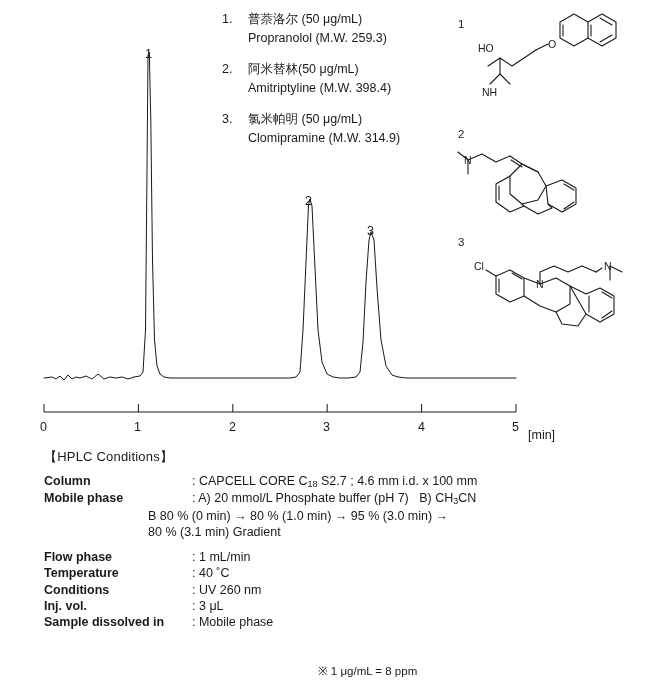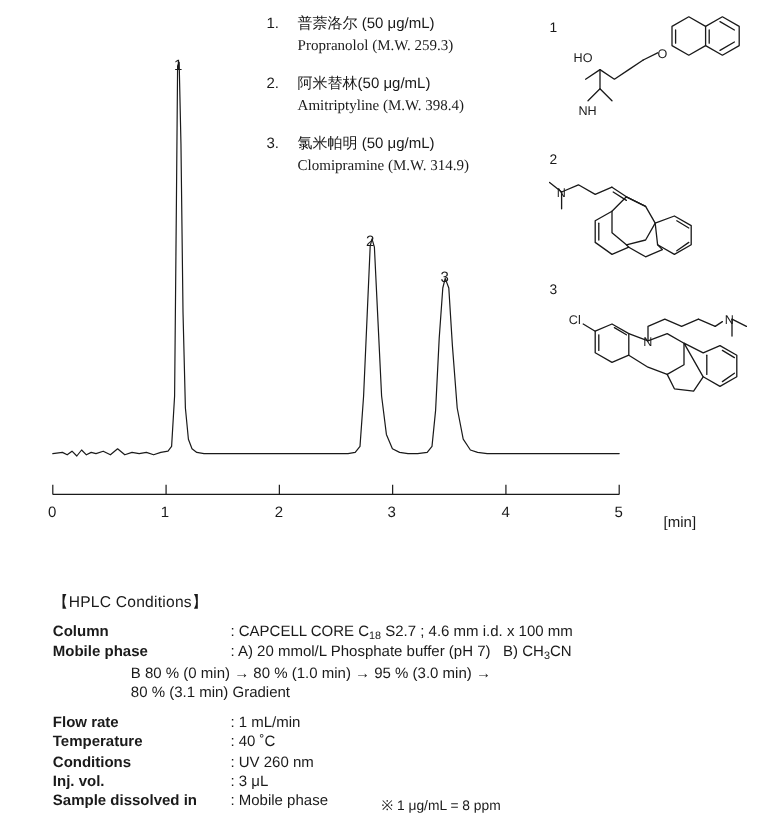--- a/index.html
+++ b/index.html
@@ -43,21 +43,20 @@
     text-align: left;
     font-size: 12.5px;
   }
   .legend-cn {
     display: block;
     white-space: nowrap;
   }
   .legend-en {
     display: block;
     white-space: nowrap;
-    font-family: Liberation Serif, serif;
   }
 
   
   .structures {
     position: absolute;
     left: 452px;
     top: 8px;
     width: 196px;
     height: 360px;
   }
@@ -82,28 +81,27 @@
   }
   .axis-tick-label {
     position: absolute;
     font-size: 12.5px;
     color: #1a1a1a;
   }
   .axis-unit {
     position: absolute;
     font-size: 12.5px;
     color: #1a1a1a;
-    margin-left: 25px;
   }
 
   
   .conditions {
     position: absolute;
     left: 44px;
-    top: 495px;
+    top: 450px;
     width: 580px;
     font-size: 12.5px;
     line-height: 1.05;
   }
   .cond-title {
     font-size: 13px;
     margin-bottom: 11px;
     letter-spacing: 0.2px;
   }
   .cond-row {
@@ -118,21 +116,21 @@
     font-weight: bold;
   }
   .cond-val {
     flex: 1 1 auto;
     white-space: pre-wrap;
   }
   .cond-gap {
     height: 9px;
   }
   .cond-sub {
-    margin-left: 65px;
+    margin-left: 104px;
     white-space: pre-wrap;
     margin-bottom: 3px;
   }
   .footnote {
     position: absolute;
     left: 318px;
     top: 663px;
     font-size: 11.5px;
     color: #1a1a1a;
   }
@@ -332,21 +330,21 @@
     <div class="cond-row">
       <span class="cond-key">Mobile phase</span>
       <span class="cond-val">: A) 20 mmol/L Phosphate buffer (pH 7)&nbsp;&nbsp; B) CH<sub>3</sub>CN</span>
     </div>
     <div class="cond-sub">B 80 % (0 min) → 80 % (1.0 min) → 95 % (3.0 min) →</div>
     <div class="cond-sub">80 % (3.1 min) Gradient</div>
 
     <div class="cond-gap"></div>
 
     <div class="cond-row">
-      <span class="cond-key">Flow rate</span>
+      <span class="cond-key">Flow phase</span>
       <span class="cond-val">: <span>1 mL/min</span></span>
     </div>
     <div class="cond-row">
       <span class="cond-key">Temperature</span>
       <span class="cond-val">: <span>40 ˚C</span></span>
     </div>
     <div class="cond-row">
       <span class="cond-key">Conditions</span>
       <span class="cond-val">: <span>UV 260 nm</span></span>
     </div>

